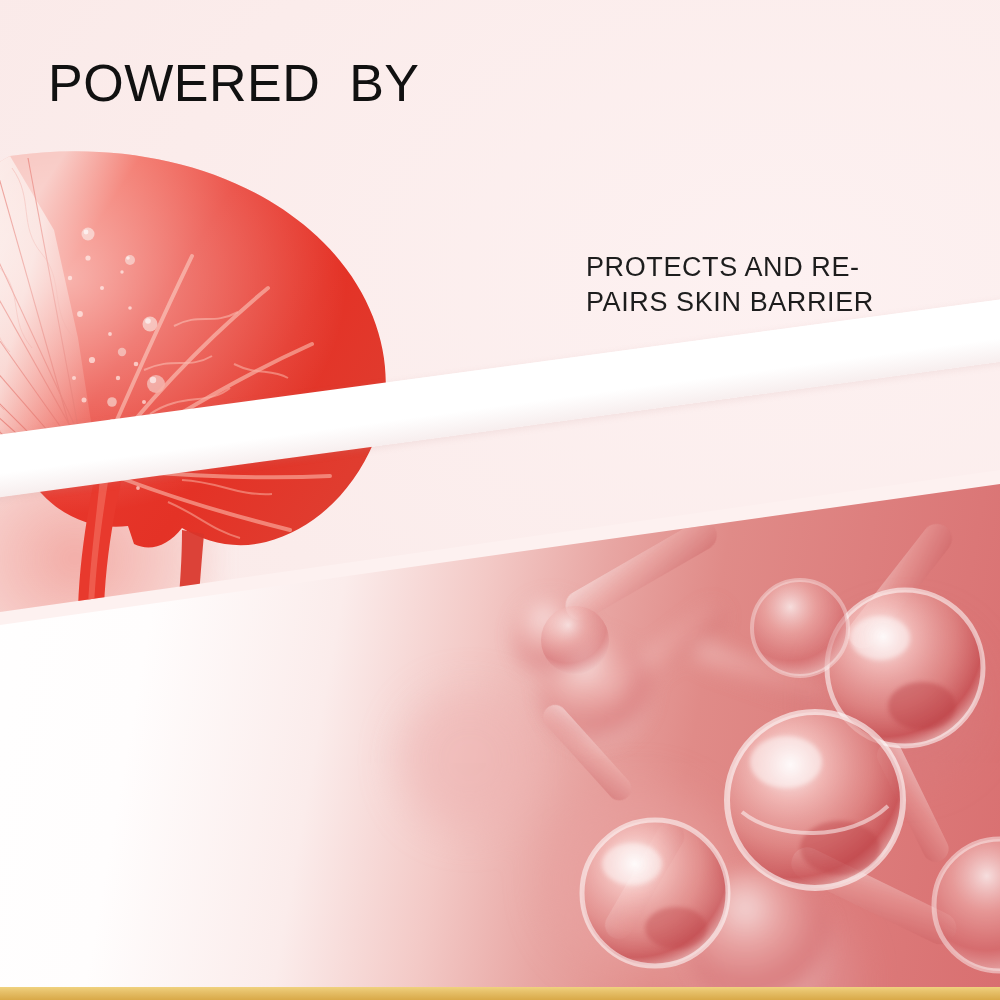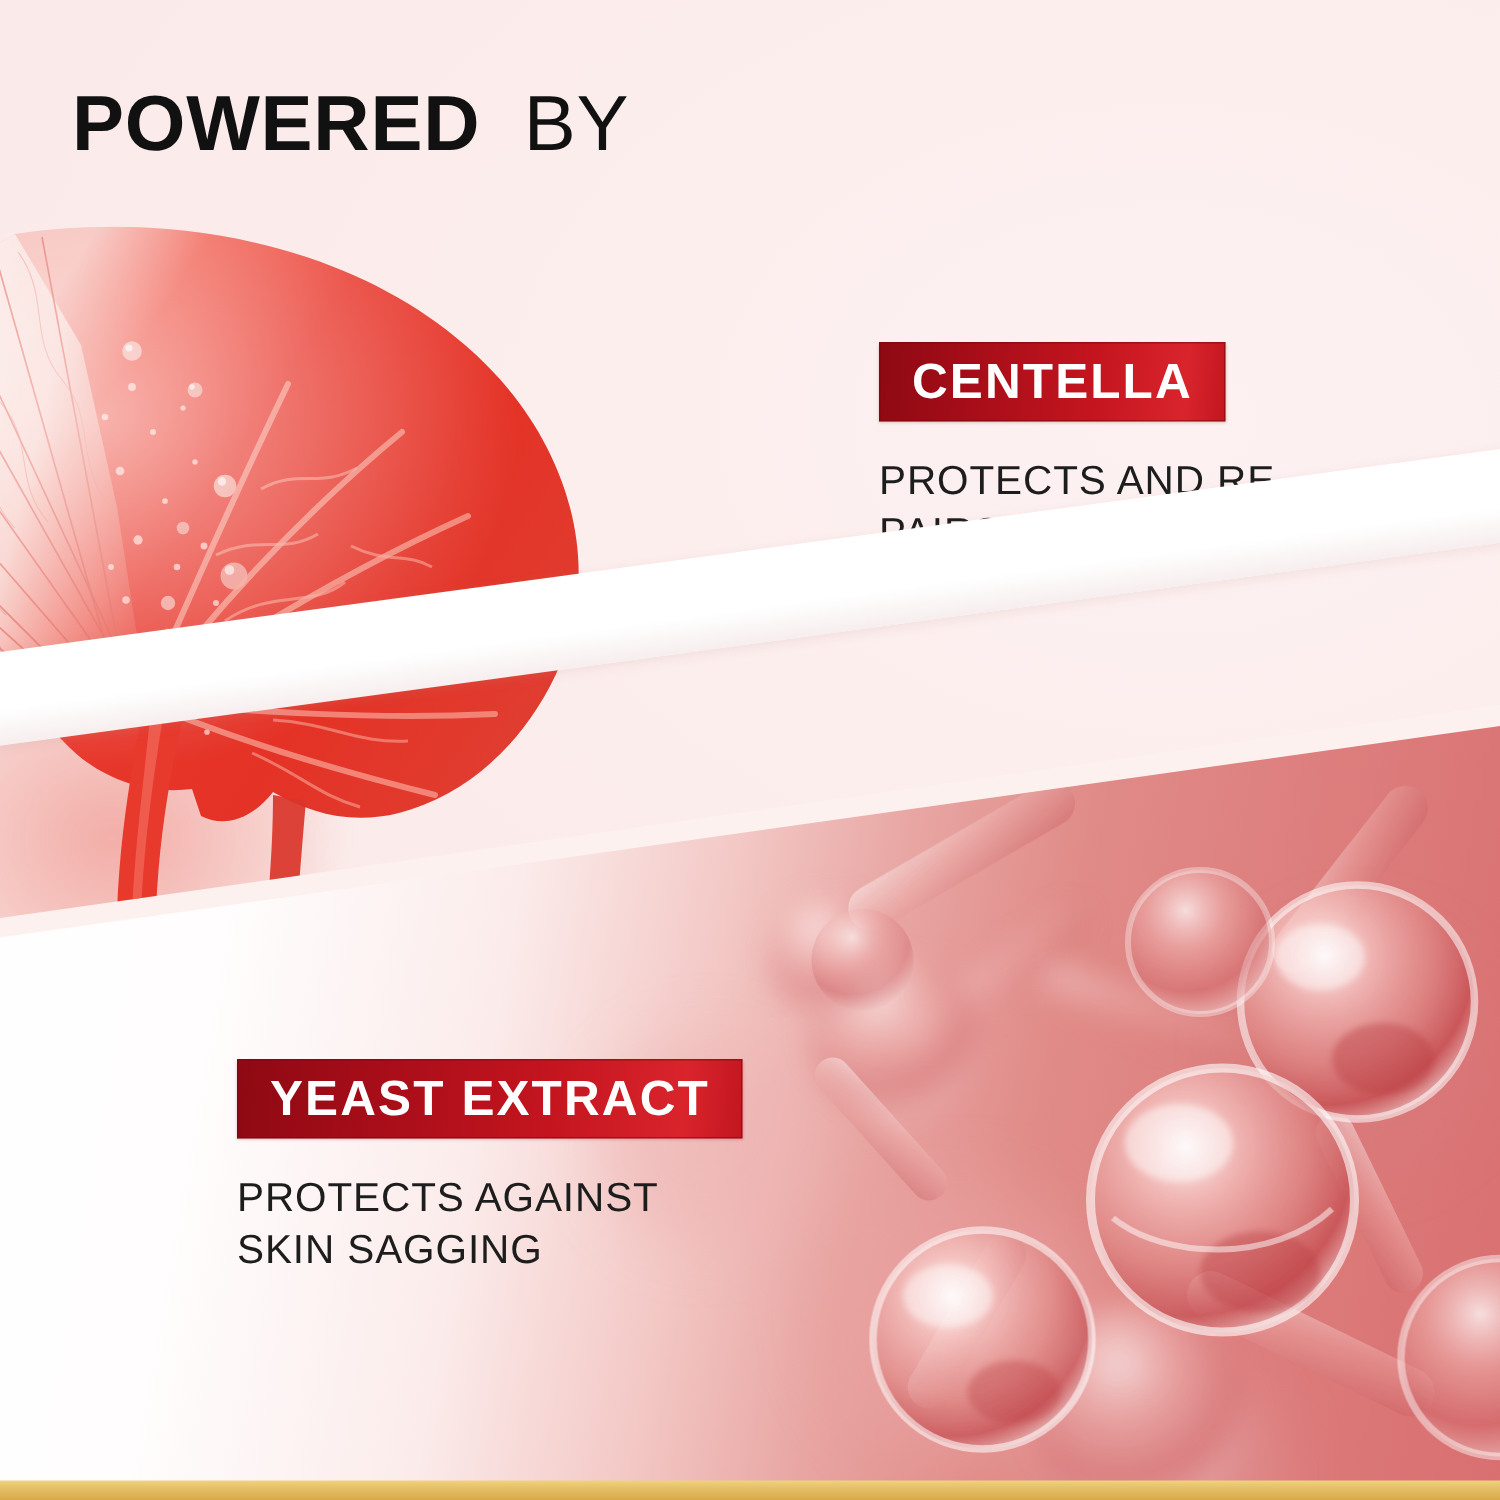--- a/index.html
+++ b/index.html
@@ -87,21 +87,21 @@
   
   .headline{
     position:absolute;
     left:48px; top:56px;
     font-size:52px;
     line-height:1.06;
     letter-spacing:.5px;
     color:#111111;
     white-space:nowrap;
   }
-  .headline .hl-strong{font-weight:700;margin-top:48px;}
+  .headline .hl-strong{font-weight:400;margin-top:48px;}
   .headline .hl-light{font-weight:400; margin-left:29px;}
 
   
   .ingredient{position:absolute;}
 
   .badge{
     display:inline-block;
     padding:9px 22px 11px 22px;
     background:linear-gradient(95deg,#8d0913 0%,#a50d18 26%,#c4151f 62%,#d9242c 88%,#c2161f 100%);
     box-shadow:inset 0 0 0 1px rgba(120,8,14,.55), 0 1px 2px rgba(120,10,16,.25);
@@ -256,21 +256,20 @@
         </g>
 
         <path d="M214 332 C 206 372, 198 416, 196 470 L 222 470 C 224 418, 232 376, 240 340 Z" fill="#e8392d"></path>
         <path d="M218 340 C 214 382, 208 424, 206 470 L 212 470 C 214 424, 220 382, 226 344 Z" fill="#f26a5b" opacity="0.7"></path>
 
         <path d="M300 392 C 300 420, 298 448, 296 470 L 316 470 C 318 444, 320 418, 322 396 Z" fill="#d9352a" opacity="0.92"></path>
       </svg>
     </div>
 
     <div class="ingredient ing-centella">
-      <div class="badge">CENTELLA</div>
       <div class="ing-desc">PROTECTS AND RE-
 PAIRS SKIN BARRIER</div>
     </div>
   </div>
 
   <div class="panel-bottom">
     <div class="molecules">
       <svg class="mol-svg" viewBox="0 0 1000 1000" xmlns="http://www.w3.org/2000/svg" aria-hidden="true">
         <defs>
           <radialGradient id="sphA" cx="0.36" cy="0.30" r="0.78">
@@ -359,25 +358,20 @@
           </g>
 
           <rect x="0" y="460" width="1000" height="560" fill="url(#bondG)" opacity="0.0"></rect>
         </g>
       </svg>
     </div>
   </div>
 
   <div class="divider-band"></div>
 
-  <div class="ingredient ing-yeast">
-    <div class="badge">YEAST EXTRACT</div>
-    <div class="ing-desc">PROTECTS AGAINST
-SKIN SAGGING</div>
-  </div>
 
   <div class="headline">
     <span class="hl-strong">POWERED</span><span class="hl-light">BY</span>
   </div>
 
   <div class="gold-bar"></div>
 
 </div>
 
 </body></html>

